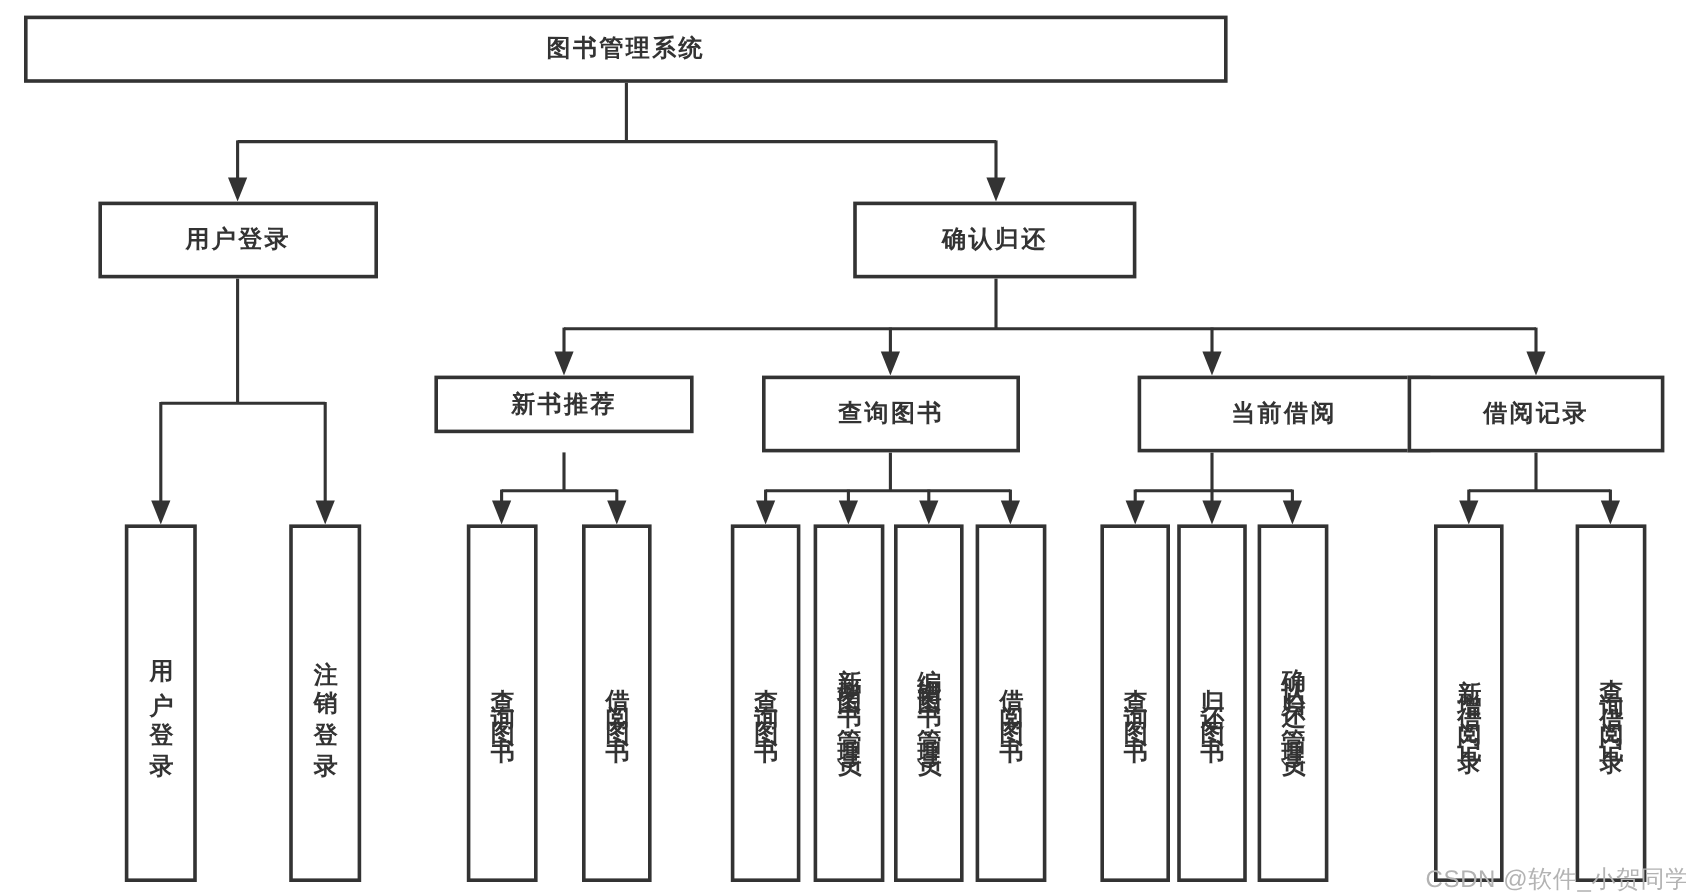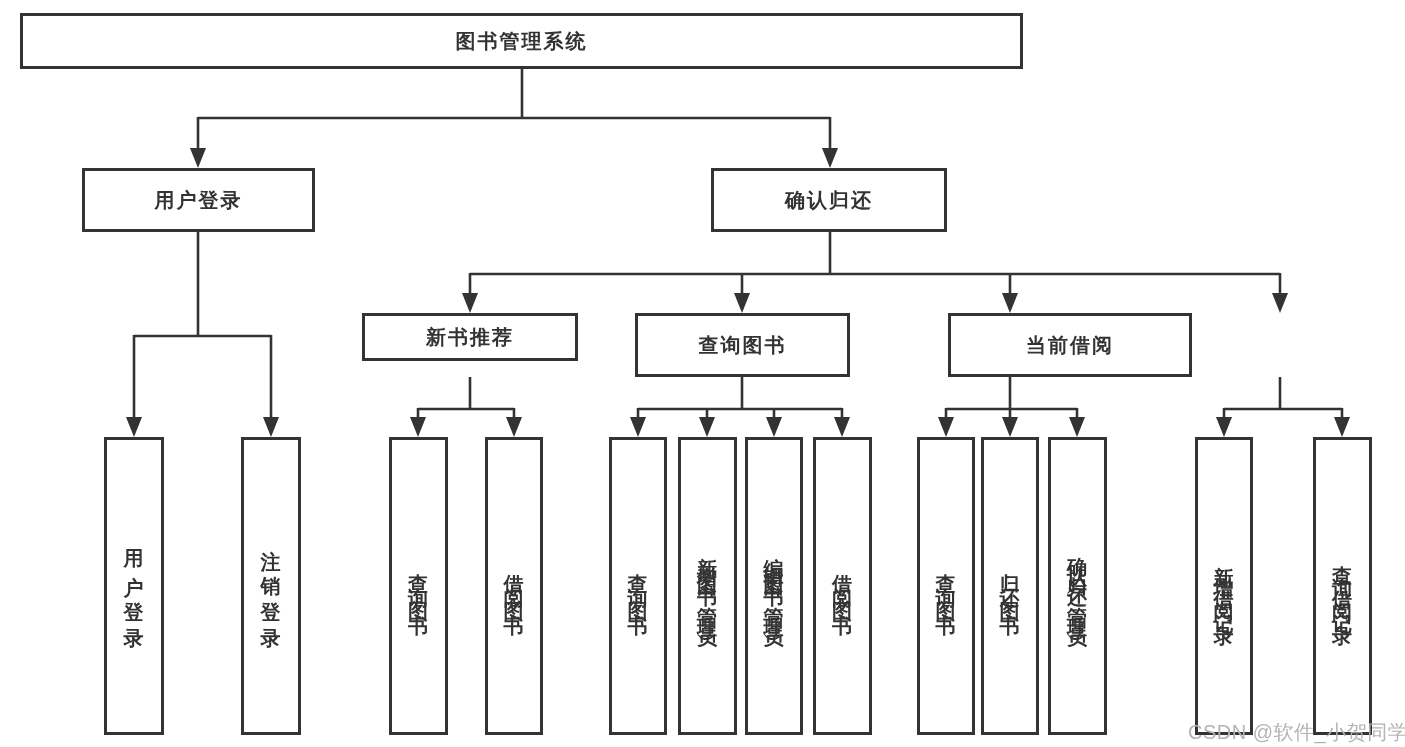--- a/index.html
+++ b/index.html
@@ -170,20 +170,23 @@
 
   <div class="node l3-a">
     <span>新书推荐</span>
   </div>
   <div class="node l3-b">
     <span>查询图书</span>
   </div>
   <div class="node l3-c">
     <span>当前借阅</span>
   </div>
+  <div class="node l3-d">
+    <span>借阅记录</span>
+  </div>
 
   <div class="node vnode v1">
     <span class="vlabel sp-wide">用户登录</span>
   </div>
   <div class="node vnode v2">
     <span class="vlabel sp-wide">注销登录</span>
   </div>
   <div class="node vnode v3">
     <span class="vlabel">查询图书</span>
   </div>

